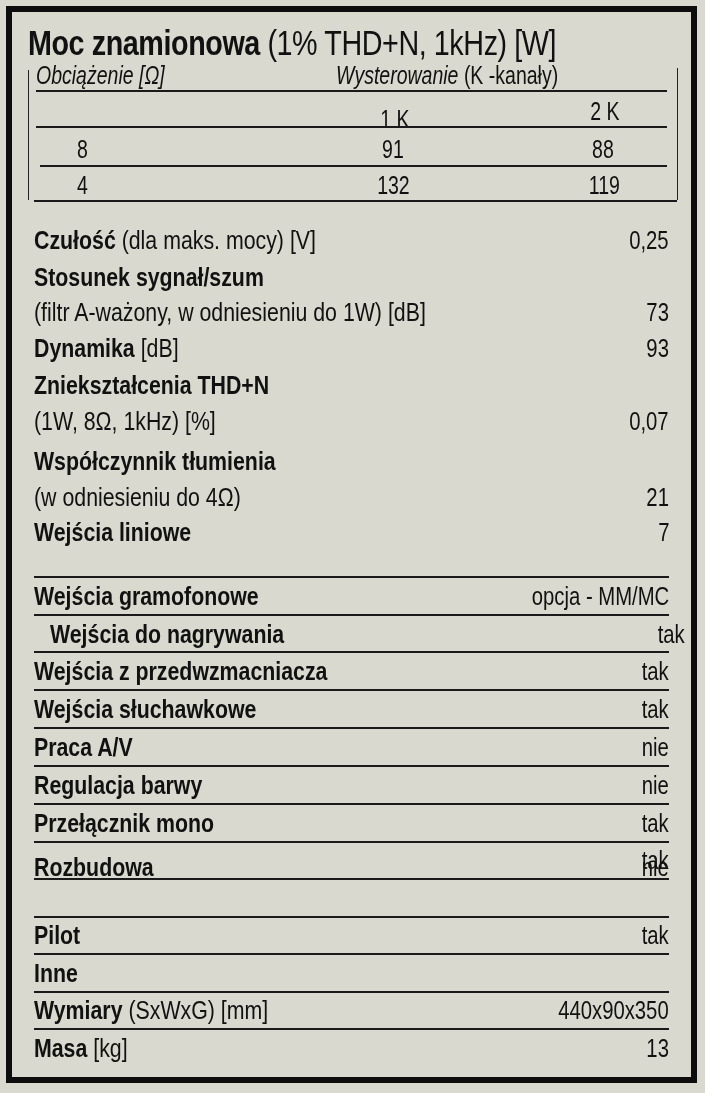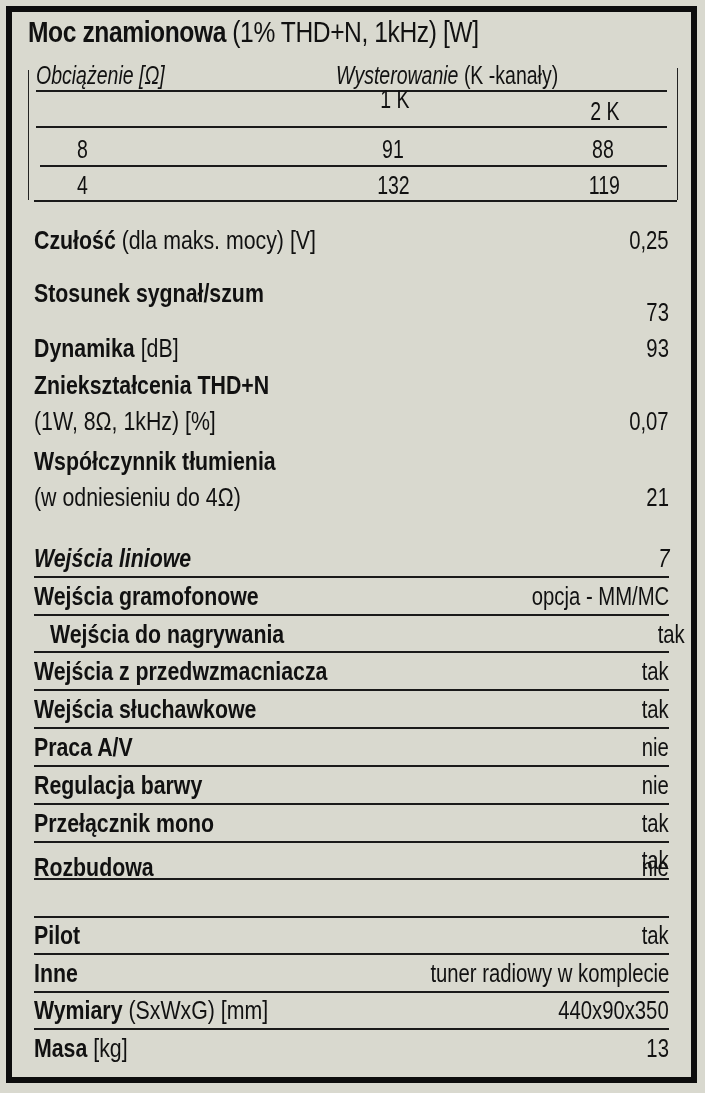--- a/index.html
+++ b/index.html
@@ -14,21 +14,21 @@
   .frame {
     position: absolute;
     left: 6px; top: 6px;
     width: 679px; height: 1065px;
     border: 6px solid #0d0d0d;
     background: #d9d9cf;
   }
   .cond { display: inline-block; transform-origin: 0 50%; white-space: nowrap; }
   .abs { position: absolute; white-space: nowrap; }
   .b { font-weight: bold; }
-  .title { left: 28px; top: 17px; font-size: 30px; line-height: 30px; letter-spacing: -0.5px; }
+  .title { left: 28px; top: 28px; font-size: 35px; line-height: 30px; letter-spacing: -0.5px; }
   .title .cond { transform: scaleX(0.82); }
   .title .norm { font-weight: normal; }
 
   .vline { position: absolute; width: 1px; background: #222; }
   .hline { position: absolute; height: 2px; background: #1a1a1a; }
 
   .cell { position: absolute; font-size: 25px; line-height: 30px; }
   .cell .cond { transform: scaleX(0.78); }
   .cell.r .cond { transform-origin: 100% 50%; }
   .it { font-style: italic; }
@@ -49,42 +49,43 @@
 
 <div class="abs title b"><span class="cond"><span>Moc znamionowa</span><span class="norm"> (1% THD+N, 1kHz) [W]</span></span></div>
 
 <div class="vline" style="left:28px; top:70px; height:130px;"></div>
 <div class="vline" style="left:677px; top:68px; height:132px;"></div>
 
 <div class="cell it" style="left:36px; top:60px;"><span class="cond">Obciążenie [Ω]</span></div>
 <div class="cell" style="left:336px; top:60px;"><span class="cond"><span class="it">Wysterowanie</span><span> (K -kanały)</span></span></div>
 <div class="hline" style="left:36px; top:90px; width:631px;"></div>
 
-<div class="cell r" style="right:295px; top:84px;"><span class="cond">1 K</span></div>
+<div class="cell r" style="right:295px; top:104px;"><span class="cond">1 K</span></div>
 <div class="cell r" style="right:85px; top:96px;"><span class="cond">2 K</span></div>
 <div class="hline" style="left:36px; top:126px; width:631px;"></div>
 
 <div class="cell" style="left:77px; top:134px;"><span class="cond">8</span></div>
 <div class="cell r" style="right:301px; top:134px;"><span class="cond">91</span></div>
 <div class="cell r" style="right:91px; top:134px;"><span class="cond">88</span></div>
 <div class="hline" style="left:40px; top:165px; width:627px;"></div>
 
 <div class="cell" style="left:77px; top:170px;"><span class="cond">4</span></div>
 <div class="cell r" style="right:295px; top:170px;"><span class="cond">132</span></div>
 <div class="cell r" style="right:85px; top:170px;"><span class="cond">119</span></div>
 <div class="hline" style="left:34px; top:200px; width:643px;"></div>
 
 <div class="spec-row" style="top:225px;">
   <span class="lab"><span class="cond"><span class="b">Czułość</span><span class="n"> (dla maks. mocy) [V]</span></span></span>
   <span class="val"><span class="cond">0,25</span></span>
 </div>
-<div class="spec-row" style="top:278px;">
+<div class="spec-row" style="top:262px;">
   <span class="lab b"><span class="cond">Stosunek sygnał/szum</span></span>
 </div>
 <div class="spec-row" style="top:297px;">
+  <span class="lab"><span class="cond">(filtr A-ważony, w odniesieniu do 1W) [dB]</span></span>
   <span class="val"><span class="cond">73</span></span>
 </div>
 <div class="spec-row" style="top:333px;">
   <span class="lab"><span class="cond"><span class="b">Dynamika</span><span class="n"> [dB]</span></span></span>
   <span class="val"><span class="cond">93</span></span>
 </div>
 <div class="spec-row" style="top:370px;">
   <span class="lab b"><span class="cond">Zniekształcenia THD+N</span></span>
 </div>
 <div class="spec-row" style="top:406px;">
@@ -92,21 +93,21 @@
   <span class="val"><span class="cond">0,07</span></span>
 </div>
 <div class="spec-row" style="top:446px;">
   <span class="lab b"><span class="cond">Współczynnik tłumienia</span></span>
 </div>
 <div class="spec-row" style="top:482px;">
   <span class="lab"><span class="cond">(w odniesieniu do 4Ω)</span></span>
   <span class="val"><span class="cond">21</span></span>
 </div>
 
-<div class="spec-row" style="top:543px;font-style:italic;">
+<div class="spec-row" style="top:517px;">
   <span class="lab b"><span class="cond">Wejścia liniowe</span></span>
   <span class="val"><span class="cond">7</span></span>
 </div>
 <div class="rule" style="top:576px;"></div>
 
 <div class="spec-row" style="top:581px;">
   <span class="lab b"><span class="cond">Wejścia gramofonowe</span></span>
   <span class="val"><span class="cond">opcja - MM/MC</span></span>
 </div>
 <div class="rule" style="top:614px;"></div>
@@ -159,21 +160,20 @@
 <div class="rule" style="top:916px;"></div>
 
 <div class="spec-row" style="top:920px;">
   <span class="lab b"><span class="cond">Pilot</span></span>
   <span class="val"><span class="cond">tak</span></span>
 </div>
 <div class="rule" style="top:953px;"></div>
 
 <div class="spec-row" style="top:958px;">
   <span class="lab b"><span class="cond">Inne</span></span>
-  <span class="val"><span class="cond">tuner radiowy w komplecie</span></span>
 </div>
 <div class="rule" style="top:991px;"></div>
 
 <div class="spec-row" style="top:995px;">
   <span class="lab"><span class="cond"><span class="b">Wymiary</span><span class="n"> (SxWxG) [mm]</span></span></span>
   <span class="val"><span class="cond">440x90x350</span></span>
 </div>
 <div class="rule" style="top:1028px;"></div>
 
 <div class="spec-row" style="top:1033px;">

